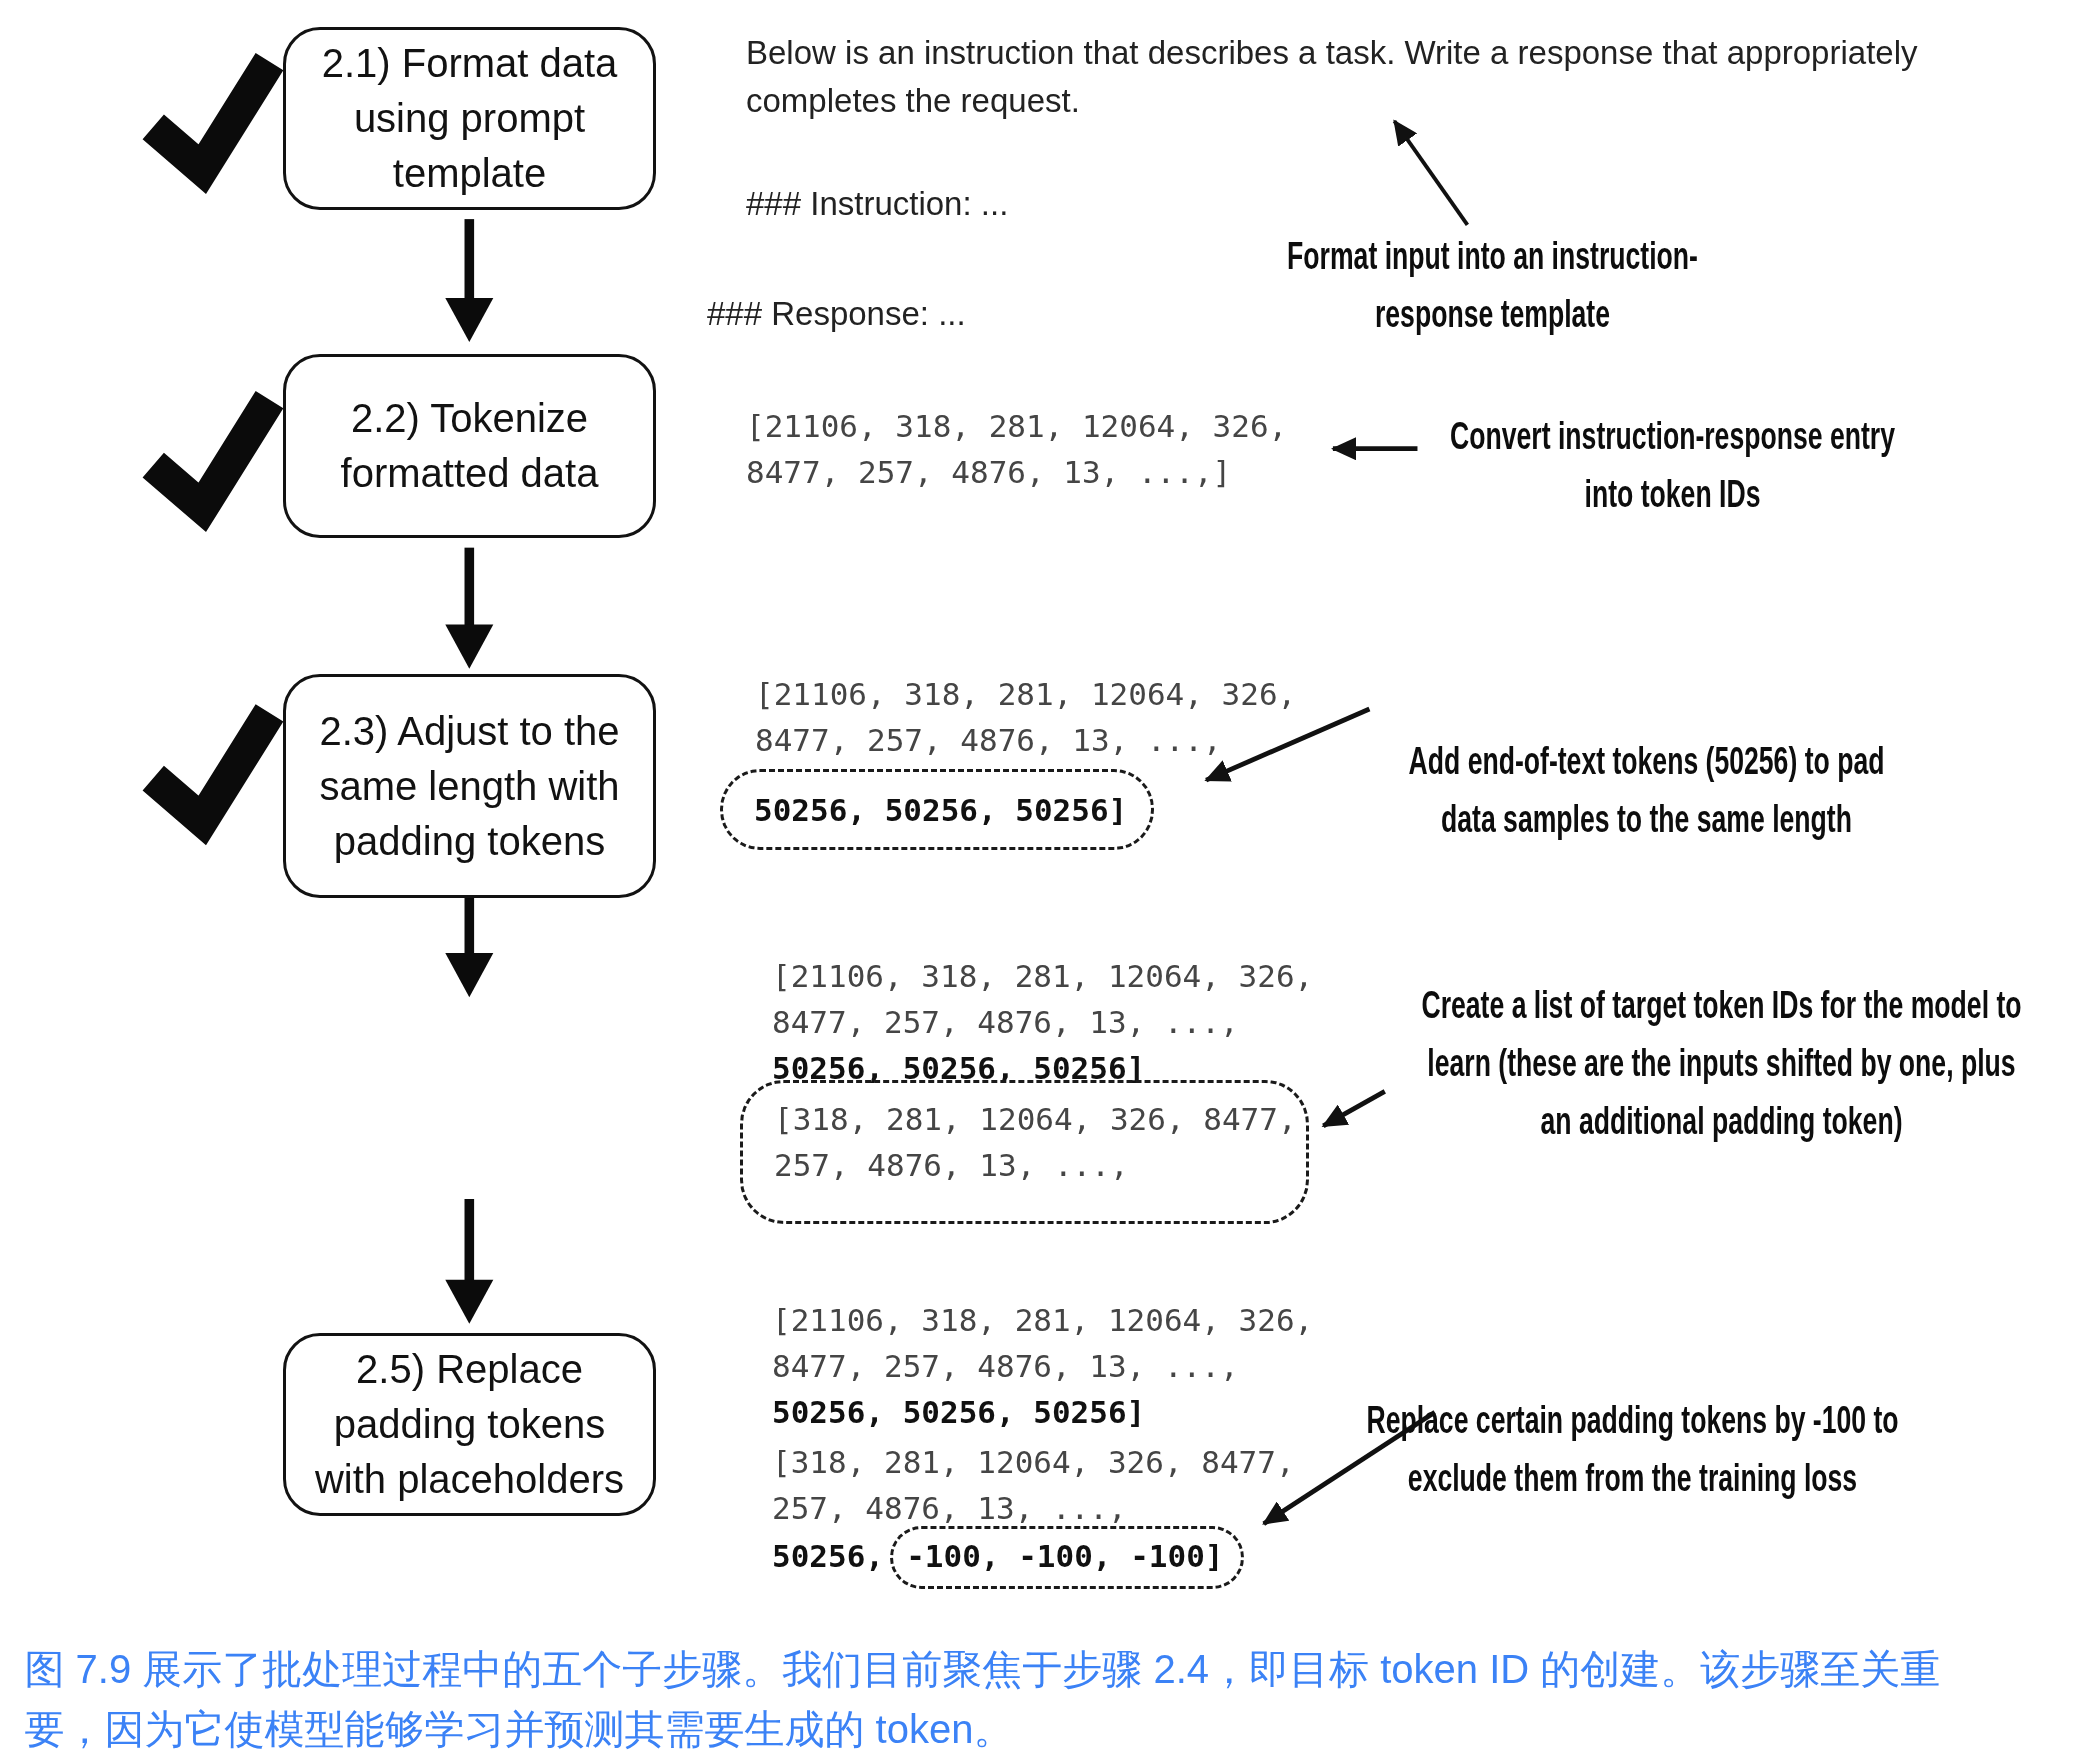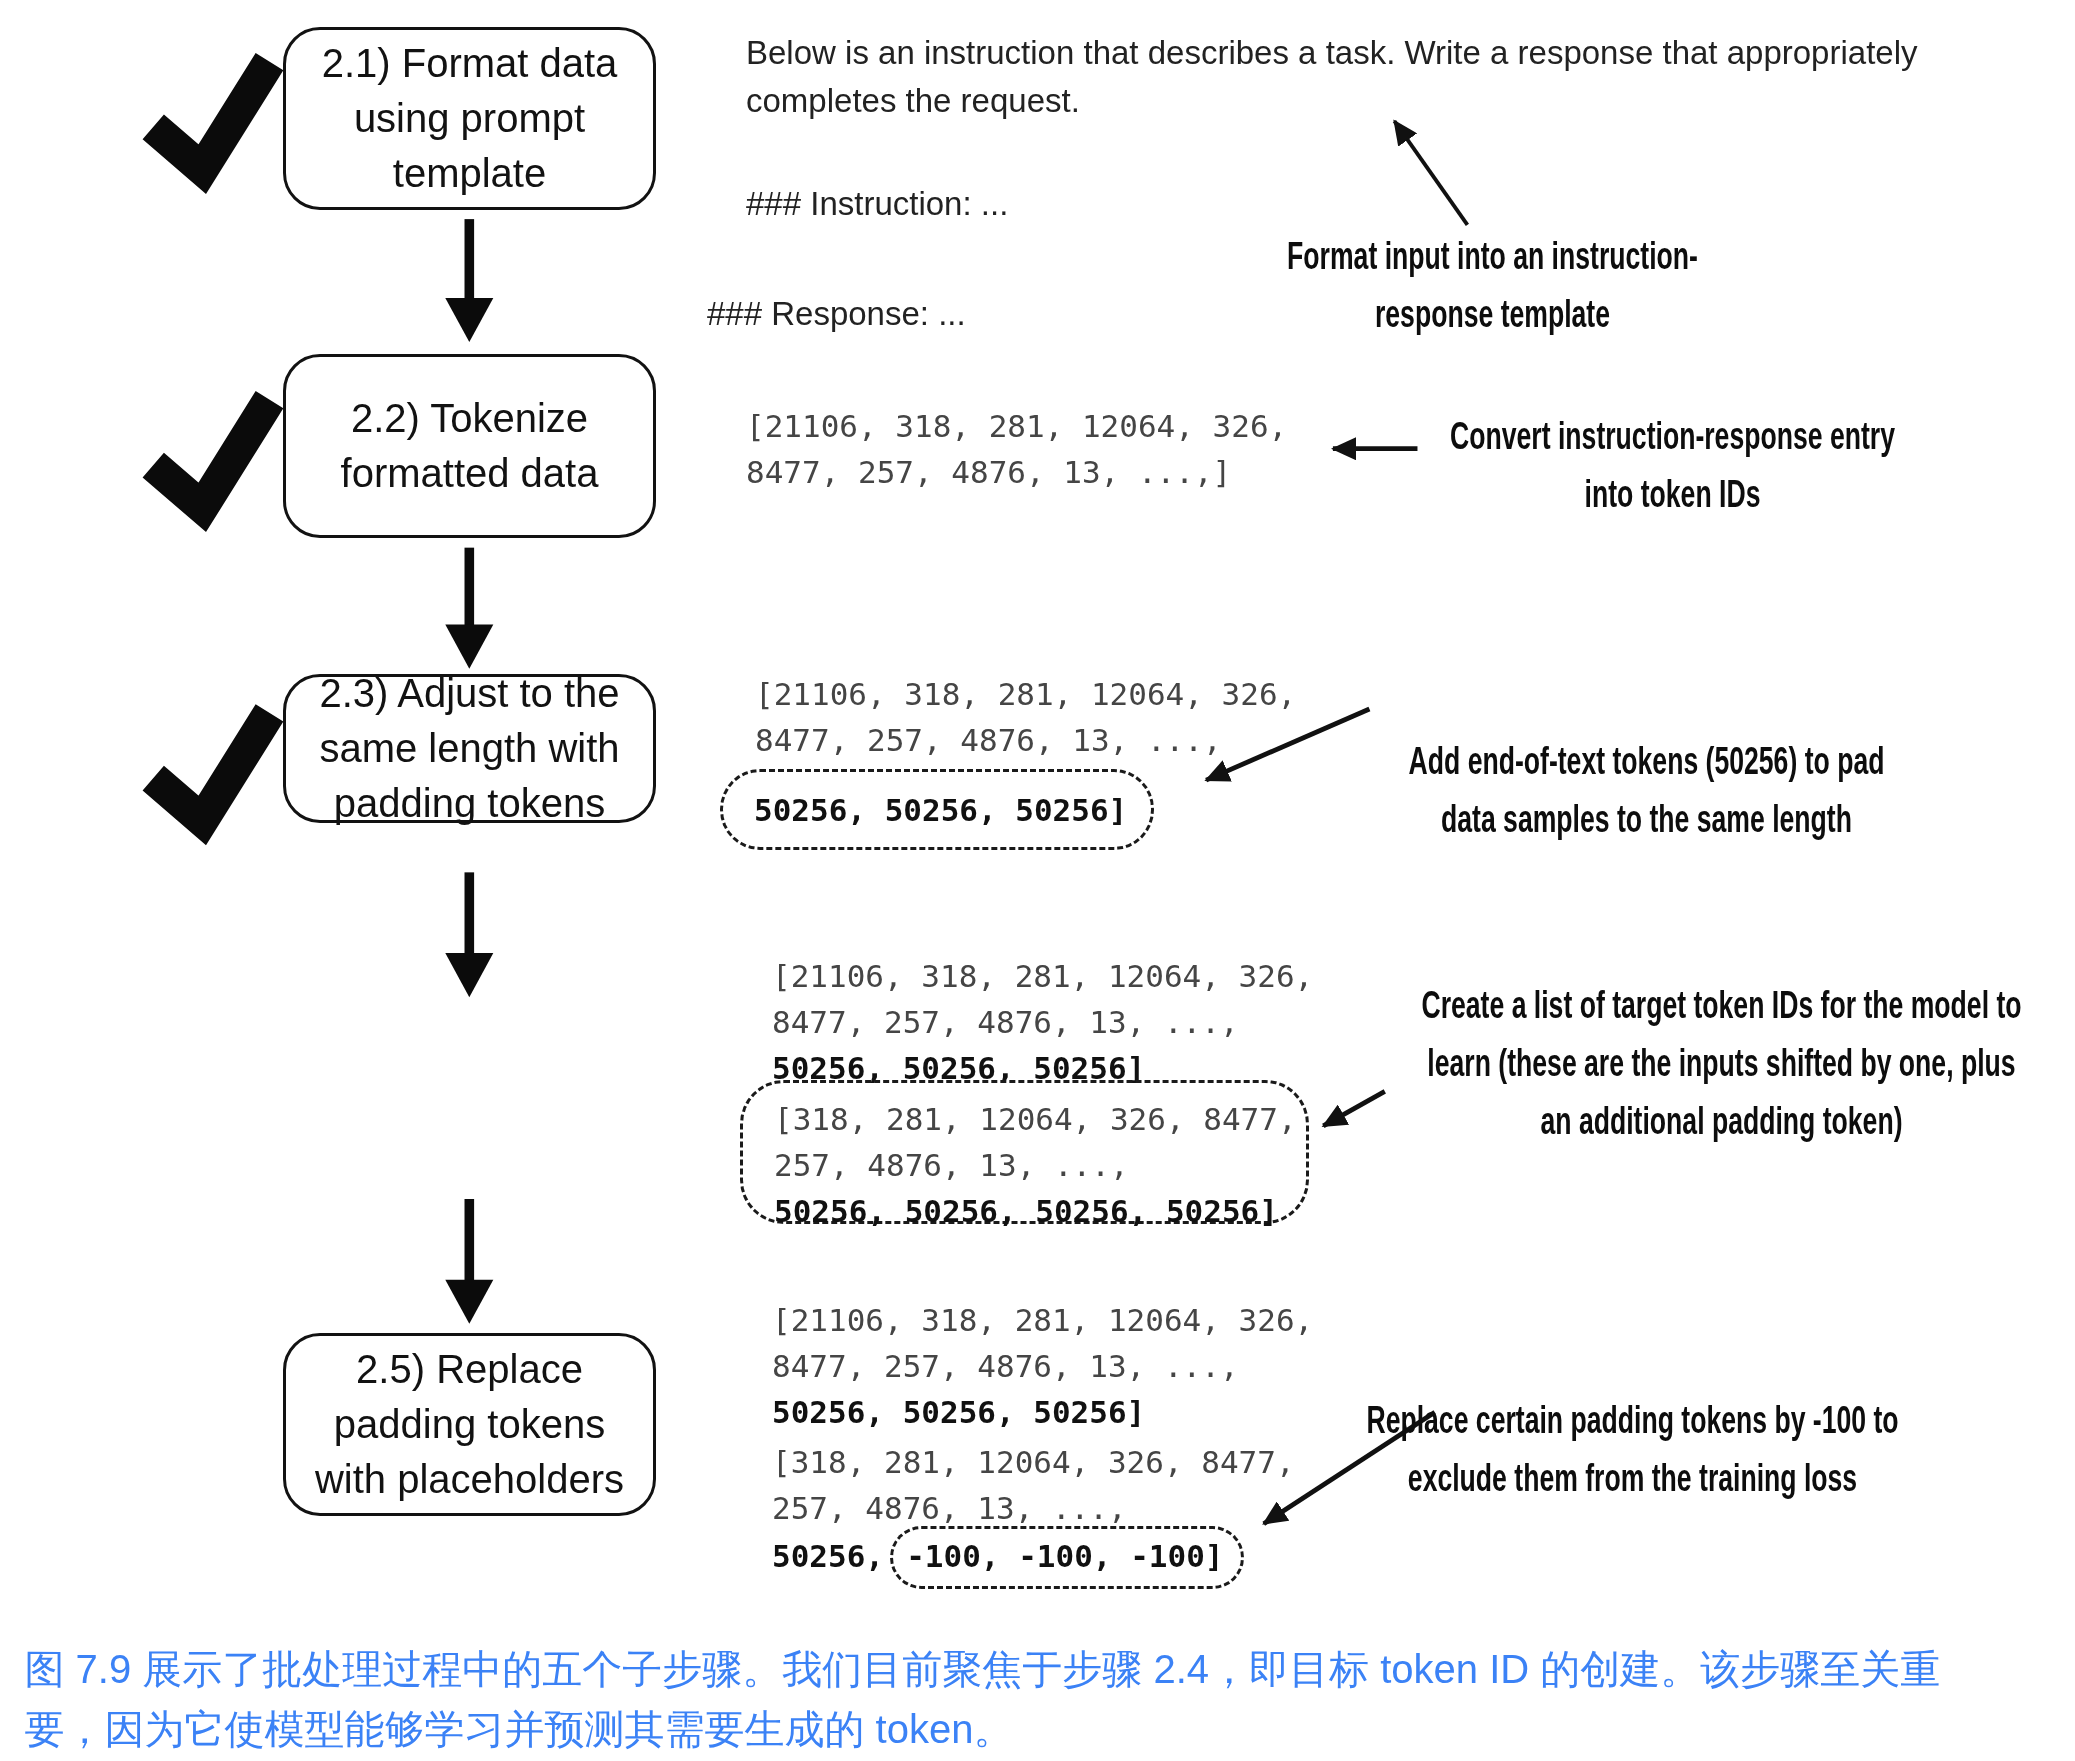--- a/index.html
+++ b/index.html
@@ -73,21 +73,21 @@
     <line x1="1412" y1="738" x2="1242" y2="812" stroke="#111" stroke-width="5" marker-end="url(#ah)"></line>
     <line x1="1428" y1="1136" x2="1364" y2="1172" stroke="#111" stroke-width="5" marker-end="url(#ah)"></line>
     <line x1="1480" y1="1470" x2="1302" y2="1586" stroke="#111" stroke-width="5" marker-end="url(#ah)"></line>
   </svg>
 
   <div class="step-box" style="top:27px;height:183px;">2.1) Format data
 using prompt
 template</div>
   <div class="step-box" style="top:354px;height:184px;">2.2) Tokenize
 formatted data</div>
-  <div class="step-box" style="top:674px;height:149px;">2.3) Adjust to the
+  <div class="step-box" style="top:674px;height:224px;">2.3) Adjust to the
 same length with
 padding tokens</div>
   <div class="step-box" style="top:1333px;height:183px;">2.5) Replace
 padding tokens
 with placeholders</div>
 
   <div class="abs prompt-text" style="left:733px;top:29px;width:1239px;">Below is an instruction that describes a task. Write a response that appropriately
 completes the request.</div>
   <div class="abs prompt-text" style="left:733px;top:180px;">### Instruction: ...</div>
   <div class="abs prompt-text" style="left:694px;top:290px;">### Response: ...</div>
@@ -102,21 +102,20 @@
     <span class="mono-bold">50256, 50256, 50256]</span>
   </div>
 
   <div class="abs mono" style="left:759px;top:953px;">[21106, 318, 281, 12064, 326,
 8477, 257, 4876, 13, ...,</div>
   <div class="abs mono-bold" style="left:759px;top:1045px;">50256, 50256, 50256]</div>
   <div class="dashed-box" style="left:727px;top:1080px;width:569px;height:144px;border-radius:44px;
        padding:13.4px 0 0 31px;">
     <div class="mono">[318, 281, 12064, 326, 8477,
 257, 4876, 13, ...,</div>
-    <div class="mono-bold">50256, 50256, 50256, 50256]</div>
   </div>
 
   <div class="abs mono" style="left:759px;top:1297px;">[21106, 318, 281, 12064, 326,
 8477, 257, 4876, 13, ...,</div>
   <div class="abs mono-bold" style="left:759px;top:1389px;">50256, 50256, 50256]</div>
   <div class="abs mono" style="left:759px;top:1439px;">[318, 281, 12064, 326, 8477,
 257, 4876, 13, ...,</div>
   <div class="abs" style="left:759px;top:1526px;white-space:nowrap;">
     <span class="mono-bold">50256,</span><span class="masked-oval"><span class="mono-bold">-100, -100, -100]</span></span>
   </div>

